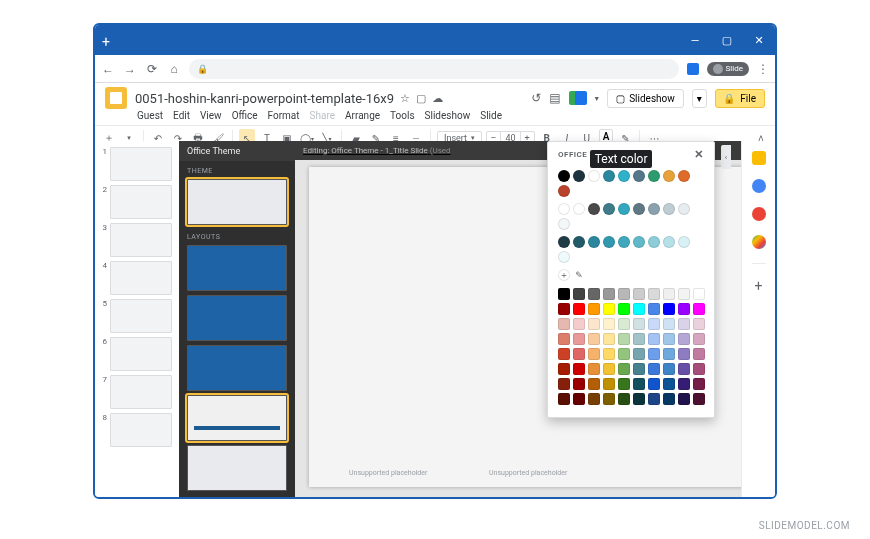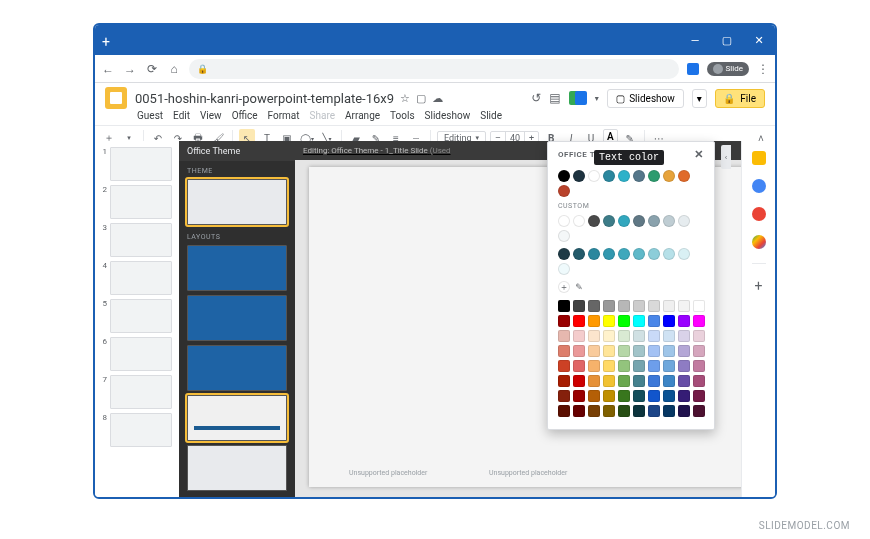--- a/index.html
+++ b/index.html
@@ -40,21 +40,21 @@
   
   .toolbar { height:26px; border-top:1px solid #e8eaed; border-bottom:1px solid #e8eaed; display:flex; align-items:center; padding:0 6px; gap:4px; font-size:10px; color:#5f6368; }
   .tbtn { min-width:16px; height:18px; display:flex; align-items:center; justify-content:center; border-radius:2px; }
   .tsep { width:1px; height:16px; background:#e8eaed; margin:0 2px; }
   .fontbox { border:1px solid #dadce0; border-radius:2px; padding:1px 6px; min-width:44px; font-size:9px; display:flex; align-items:center; gap:4px; }
   .sizewrap { display:flex; align-items:center; border:1px solid #dadce0; border-radius:2px; }
   .sizewrap span { padding:1px 4px; font-size:9px; }
   .colorbtn { border:1px solid #dadce0; border-radius:2px; padding:1px 3px; position:relative; }
   .colorbtn .A { font-size:10px; font-weight:600; color:#000; }
   .colorbtn .bar { display:block; height:3px; background:#d93025; margin-top:0; }
-  .tooltip { position:absolute; top:20px; left:-10px; background:#202124; color:#fff; font-size:10px; padding:2px 5px; border-radius:2px; white-space:nowrap; z-index:50;font-family:Liberation Mono, monospace; }
+  .tooltip { position:absolute; top:20px; left:-10px; background:#202124; color:#fff; font-size:12px; padding:2px 5px; border-radius:2px; white-space:nowrap; z-index:50; }
   
   .workspace { position:absolute; top:116px; bottom:0; left:0; right:0; display:flex; }
   .filmstrip { width:84px; background:#fff; overflow:hidden; padding:4px 0; }
   .fitem { display:flex; gap:3px; padding:2px 4px; }
   .fnum { font-size:8px; color:#5f6368; width:8px; text-align:right; }
   .fthumb { width:62px; height:34px; border:1px solid #dadce0; border-radius:1px; background:#f1f3f4; }
   .themepanel { width:116px; background:#2f2f2f; color:#e8eaed; font-size:8px; display:flex; flex-direction:column; }
   .tp-head { background:#3a3a3a; padding:5px 8px; font-size:9px; }
   .tp-label { color:#9aa0a6; font-size:7px; padding:6px 8px 2px; letter-spacing:0.5px; }
   .tp-thumb { margin:2px 8px; height:46px; background:#e8eaed; border:1px solid #555; border-radius:1px; }
@@ -166,21 +166,21 @@
     <span class="tbtn">▣</span>
     <span class="tbtn">◯<span style="font-size:6px;">▾</span></span>
     <span class="tbtn">╲<span style="font-size:6px;">▾</span></span>
     <span class="tsep"></span>
     <span class="tbtn">▰</span>
     <span class="tbtn">✎</span>
     <span class="tbtn">≡</span>
     <span class="tbtn">┄</span>
     <span class="tsep"></span>
     <span class="fontbox">
-        <span>Editing</span>
+        <span>Insert</span>
         <span style="margin-left:auto;font-size:7px;">▾</span>
       </span>
     <span class="sizewrap">
       <span>–</span>
       <span style="border-left:1px solid #dadce0;border-right:1px solid #dadce0;text-align:center;">40</span>
       <span>+</span>
     </span>
     <span class="tbtn" style="font-weight:700;">B</span>
     <span class="tbtn" style="font-style:italic;">I</span>
     <span class="tbtn" style="text-decoration:underline;">U</span>
@@ -276,21 +276,20 @@
         <span class="sw" style="background: rgb(30, 51, 64);"></span>
         <span class="sw" style="background: rgb(255, 255, 255);"></span>
         <span class="sw" style="background: rgb(43, 135, 158);"></span>
         <span class="sw" style="background: rgb(46, 177, 201);"></span>
         <span class="sw" style="background: rgb(85, 119, 138);"></span>
         <span class="sw" style="background: rgb(45, 155, 110);"></span>
         <span class="sw" style="background: rgb(231, 163, 59);"></span>
         <span class="sw" style="background: rgb(224, 106, 42);"></span>
         <span class="sw" style="background: rgb(185, 67, 44);"></span>
       </div>
-    <div class="pk-label">CUSTOM</div>
     <div class="swatchrow" id="customRow1">
         <span class="sw" style="background: rgb(255, 255, 255);"></span>
         <span class="sw" style="background: rgb(255, 255, 255);"></span>
         <span class="sw" style="background: rgb(74, 74, 74);"></span>
         <span class="sw" style="background: rgb(61, 124, 136);"></span>
         <span class="sw" style="background: rgb(50, 167, 190);"></span>
         <span class="sw" style="background: rgb(96, 120, 133);"></span>
         <span class="sw" style="background: rgb(138, 162, 173);"></span>
         <span class="sw" style="background: rgb(191, 205, 211);"></span>
         <span class="sw" style="background: rgb(230, 236, 239);"></span>

